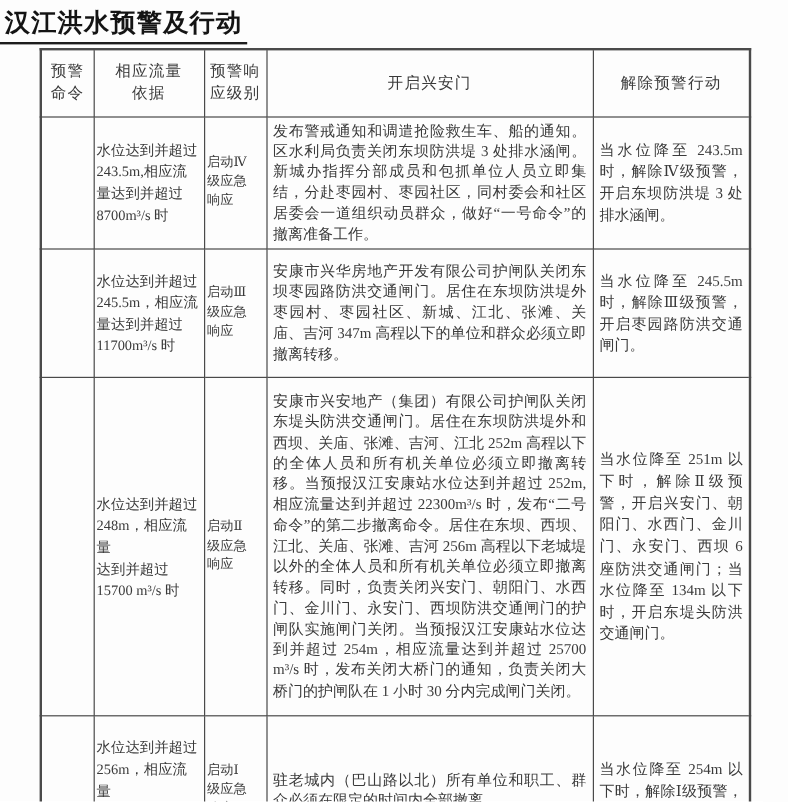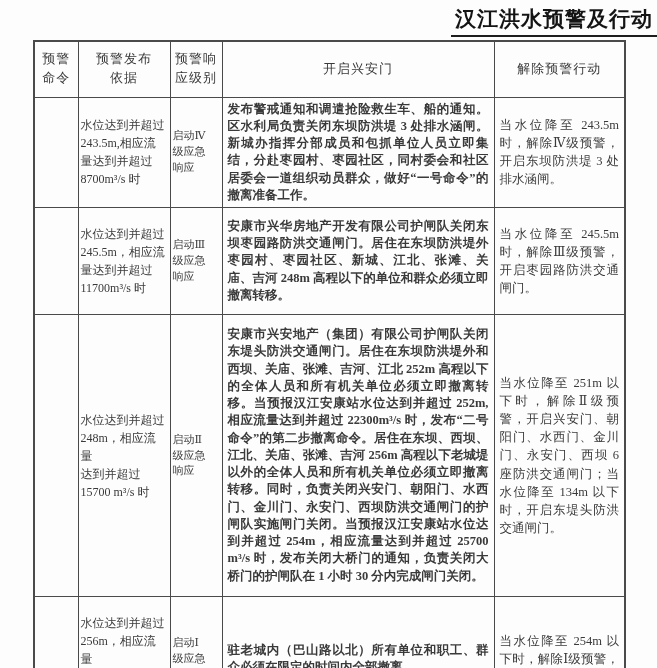--- a/index.html
+++ b/index.html
@@ -2,21 +2,21 @@
 <html><head>
 <meta charset="utf-8">
 <style>
   html,body{margin:0;padding:0;background:#ffffff;}
   body{
     width:657px;height:668px;overflow:hidden;
     font-family:"Liberation Serif","DejaVu Serif",serif;
     color:#3a3a3a;
   }
   .page{position:relative;width:657px;height:668px;background:#fdfdfd;}
-  .title-wrap{text-align:right;padding-top:5px;height:33px;}
+  .title-wrap{text-align:left;padding-top:5px;height:33px;}
   .title{
     display:inline-block;font-size:21px;font-weight:bold;color:#141414;
     letter-spacing:1px;border-bottom:2px solid #1d1d1d;padding:0 4px 2px 4px;
   }
   table{
     border-collapse:collapse;table-layout:fixed;
     width:591px;margin:2px 0 0 33px;
     border:2px solid #4a4a4a;
   }
   col.c1{width:44px;} col.c2{width:92px;} col.c3{width:52px;}
@@ -24,21 +24,21 @@
   th,td{
     border:1px solid #4a4a4a;vertical-align:middle;
     font-weight:normal;color:#3a3a3a;overflow:hidden;
   }
   tr.hdr{height:56px;margin-top:27px;}
   tr.r1{height:96px;} tr.r2{height:96px;} tr.r3{height:282px;} tr.r4{height:85px;}
   th{font-size:13px;text-align:center;white-space:pre-line;line-height:1.45;letter-spacing:1px;}
   td.command{font-size:13px;text-align:center;white-space:pre-line;line-height:1.5;letter-spacing:1px;padding-left:48px;}
   td.basis{font-size:12px;white-space:pre-line;line-height:1.5;padding:17px 2px;}
   td.level{font-size:11px;white-space:pre-line;line-height:1.45;padding:5px 2px;}
-  td.action{font-size:12.5px;line-height:1.38;padding:3px 5px;text-align:justify;font-weight:bold;}
+  td.action{font-size:12.5px;line-height:1.38;padding:3px 5px;text-align:justify;}
   td.release{font-size:12.5px;line-height:1.45;padding:3px 5px;text-align:justify;border-radius:25px;}
 </style>
 </head>
 <body>
 
 <div class="page">
   <div class="title-wrap">
     <span class="title">汉江洪水预警及行动</span>
   </div>
 
@@ -47,21 +47,21 @@
       <col class="c1">
         <col class="c2">
         <col class="c3">
         <col class="c4">
         <col class="c5">
     </colgroup>
     <thead>
       <tr class="hdr">
         <th>预警
 命令</th>
-        <th>预警发布
+        <th>相应流量
 依据</th>
         <th>预警响
 应级别</th>
         <th>开启兴安门</th>
         <th>解除预警行动</th>
       </tr>
     </thead>
     <tbody>
       <tr class="r1">
         <td class="command">警戒
@@ -79,21 +79,21 @@
       <tr class="r2">
         <td class="command">一号
 命令</td>
         <td class="basis">水位达到并超过
 245.5m，相应流
 量达到并超过
 11700m³/s 时</td>
         <td class="level">启动Ⅲ
 级应急
 响应</td>
-        <td class="action">安康市兴华房地产开发有限公司护闸队关闭东坝枣园路防洪交通闸门。居住在东坝防洪堤外枣园村、枣园社区、新城、江北、张滩、关庙、吉河 248m 高程以下的单位和群众必须立即撤离转移。</td>
+        <td class="action">安康市兴华房地产开发有限公司护闸队关闭东坝枣园路防洪交通闸门。居住在东坝防洪堤外枣园村、枣园社区、新城、江北、张滩、关庙、吉河 347m 高程以下的单位和群众必须立即撤离转移。</td>
         <td class="release">当水位降至 245.5m 时，解除Ⅲ级预警，开启枣园路防洪交通闸门。</td>
       </tr>
       <tr class="r3">
         <td class="command">二号
 命令</td>
         <td class="basis">水位达到并超过
 248m，相应流量
 达到并超过
 15700 m³/s 时</td>
         <td class="level">启动Ⅱ

